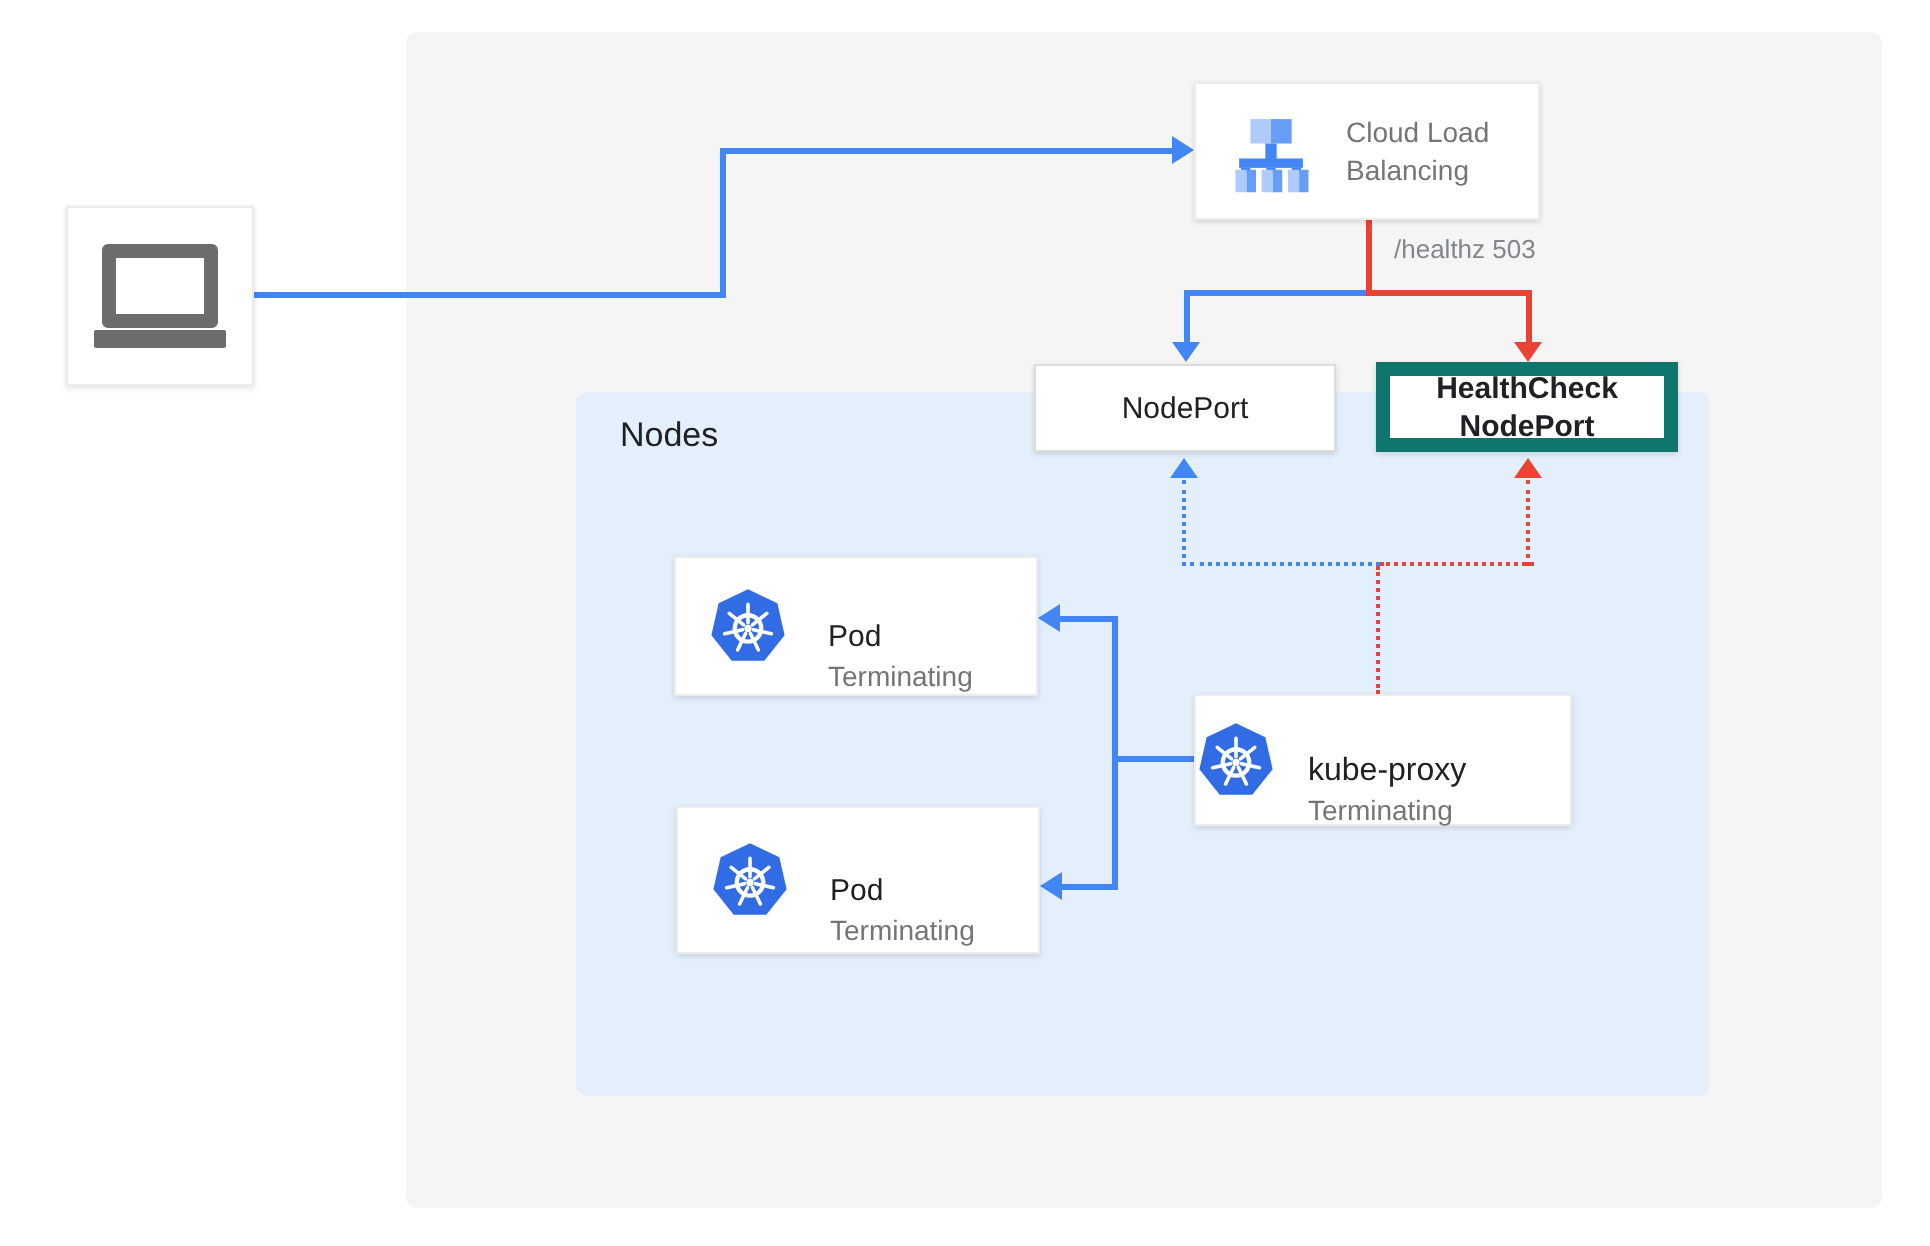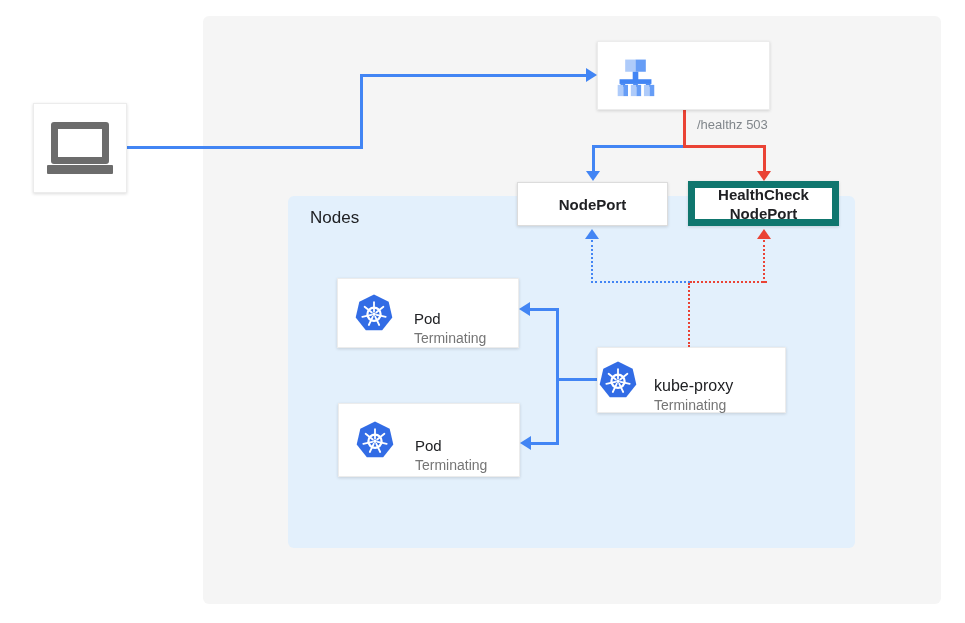--- a/index.html
+++ b/index.html
@@ -46,21 +46,21 @@
 
   
   .clb-box { left: 597px; top: 41px; width: 173px; height: 69px;
     padding-left: 15px; gap: 15px; }
   .clb-text { width: 84px; font-size: 14px; line-height: 19px;
     color: var(--text-secondary, #757575); }
 
   
   .np-box { left: 517px; top: 182px; width: 151px; height: 44px;
     border: 1px solid #dcdcdc; justify-content: center;
-    font-weight: bold; font-size: 15px; color: var(--text-primary, #202124); }
+    font-weight: normal; font-size: 15px; color: var(--text-primary, #202124); }
   .hcnp-box { left: 688px; top: 181px; width: 151px; height: 45px;
     border: 7px solid #0f766e; justify-content: center; text-align: center;
     font-weight: bold; font-size: 15px; line-height: 19px;
     color: var(--text-primary, #202124); }
   .hcnp-box .wrap { width: 120px; }
 
   
   .pod1-box { left: 337px; top: 278px; width: 182px; height: 70px;
     padding-left: 16px; gap: 20px; }
   .pod2-box { left: 338px; top: 403px; width: 182px; height: 74px;
@@ -171,20 +171,21 @@
     <rect x="8" y="33" width="5" height="3" fill="#4285f4"></rect>
     <rect x="21.5" y="33" width="5" height="3" fill="#4285f4"></rect>
     <rect x="35" y="33" width="5" height="3" fill="#4285f4"></rect>
     <rect x="5" y="34" width="6" height="12" fill="#aecbfa"></rect>
       <rect x="11" y="34" width="5" height="12" fill="#669df6"></rect>
     <rect x="19" y="34" width="6" height="12" fill="#aecbfa"></rect>
       <rect x="25" y="34" width="5" height="12" fill="#669df6"></rect>
     <rect x="33" y="34" width="6" height="12" fill="#aecbfa"></rect>
       <rect x="39" y="34" width="5" height="12" fill="#669df6"></rect>
   </svg>
+  <div class="clb-text">Cloud Load Balancing</div>
 </div>
 
 <div class="abs card np-box">
   <span>NodePort</span>
 </div>
 
 <div class="abs card hcnp-box">
   <span class="wrap">HealthCheck NodePort</span>
 </div>
 

